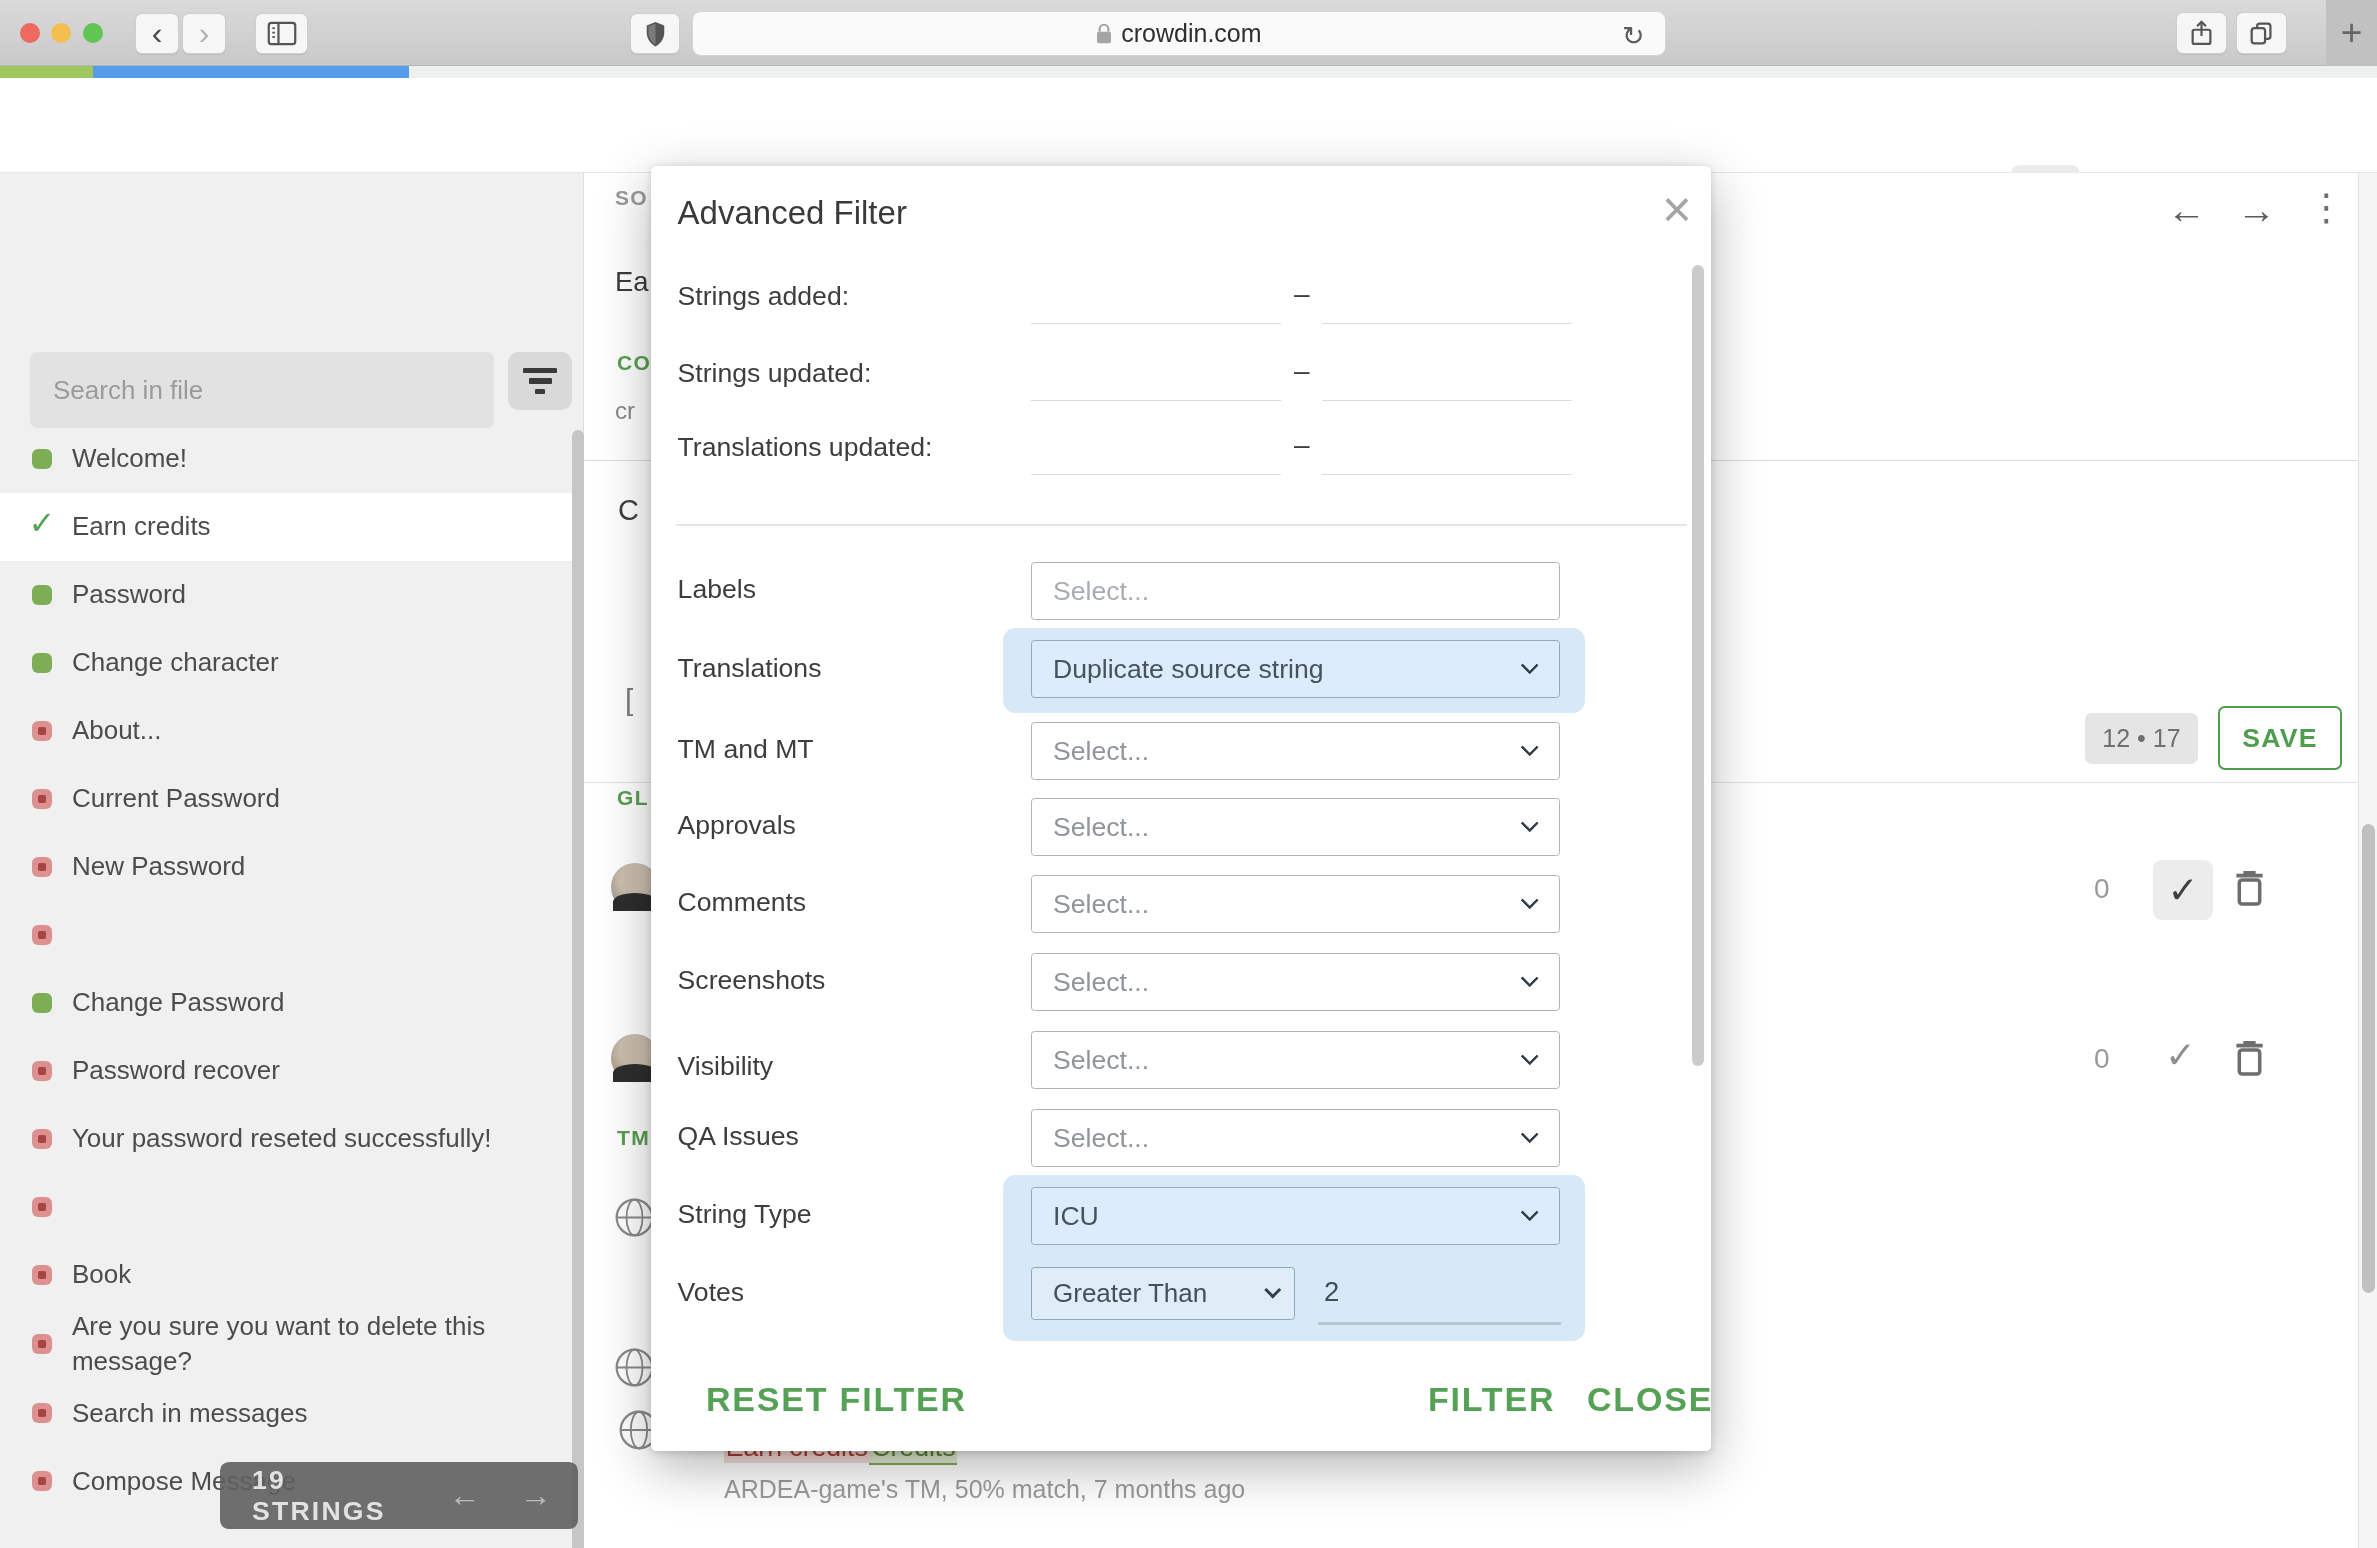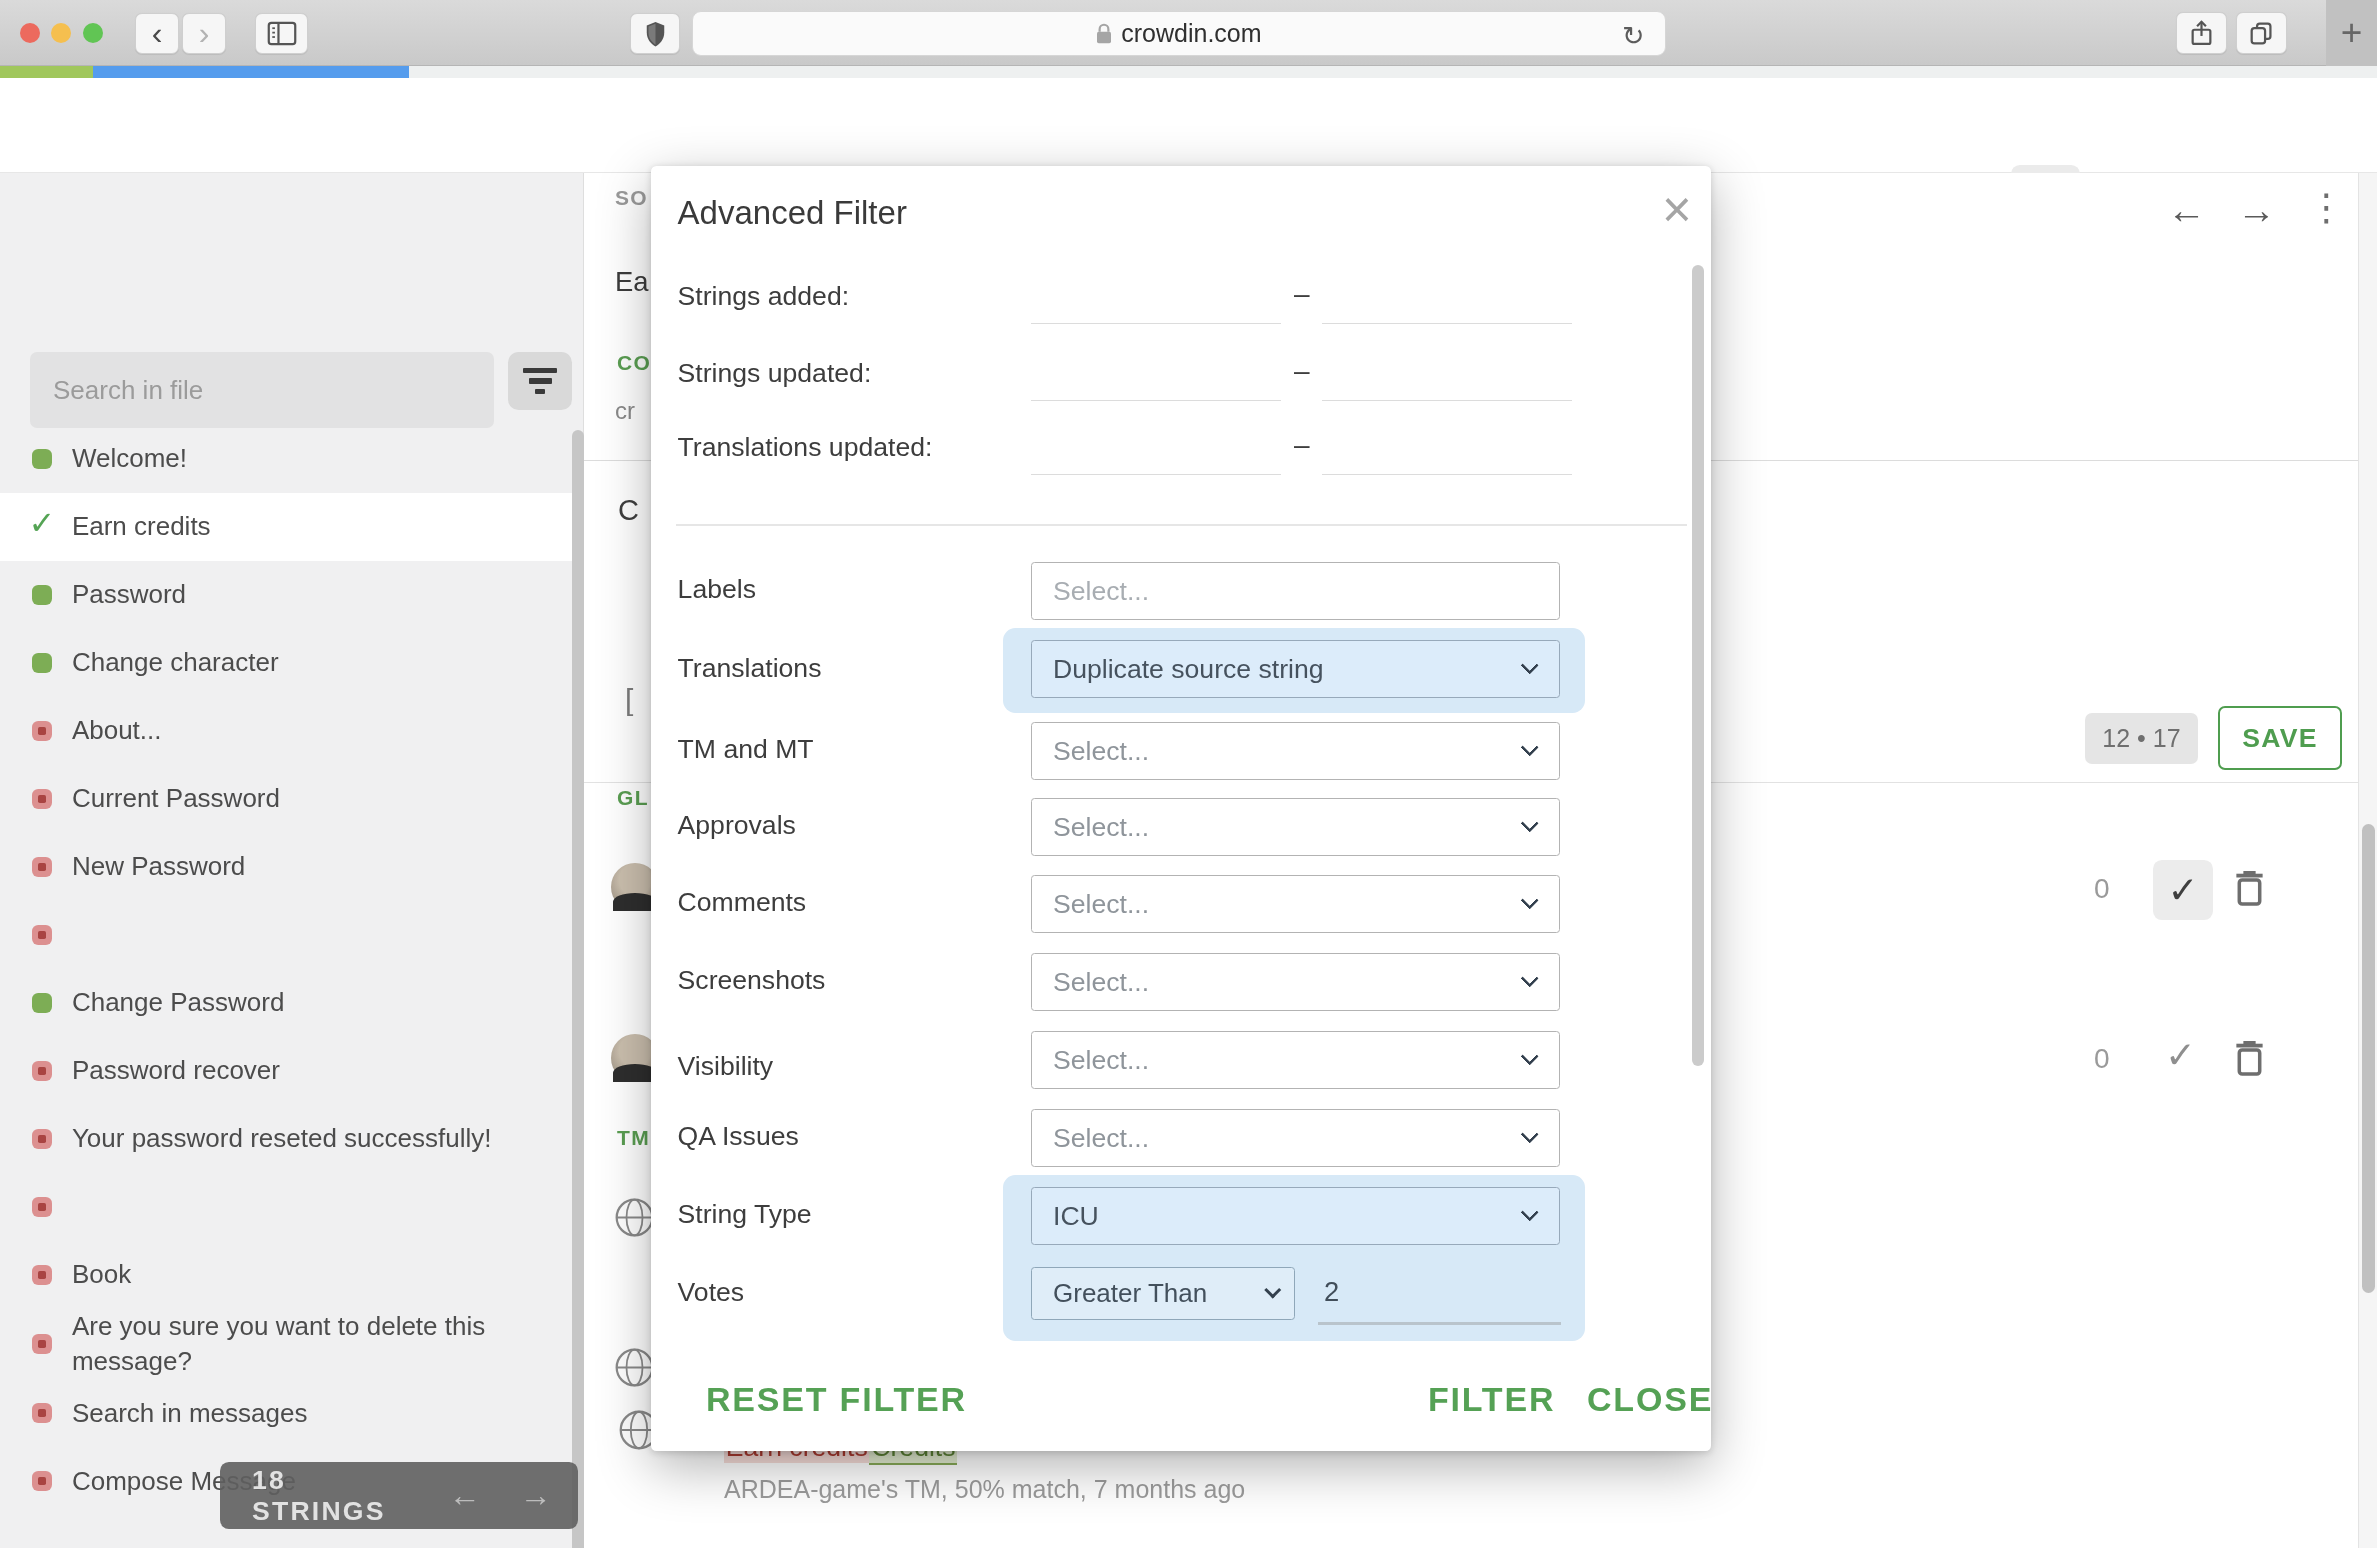--- a/index.html
+++ b/index.html
@@ -350,21 +350,21 @@
       <div class="s-item st-untranslated">
           <span class="st"></span>
           <span class="lbl">Compose Message</span>
         </div>
 
     </div>
     <div class="abs sidebar-scroll"></div>
   </div>
 
   <div class="abs strings-bar">
-    <span class="cnt">18 STRINGS</span>
+    <span class="cnt">19 STRINGS</span>
     <span class="spring"></span>
     <span class="arr">←</span>
     <span class="arr">→</span>
   </div>
 
   <div class="abs editor"></div>
 
   <div class="abs frag frag-cap" style="left:615px;top:186px;">SO</div>
   <div class="abs" style="left:615px;top:266px;font-size:27.4px;color:#3c3c3c;">Ea</div>
   <div class="abs frag-cap frag-green" style="left:617px;top:351px;">CO</div>

